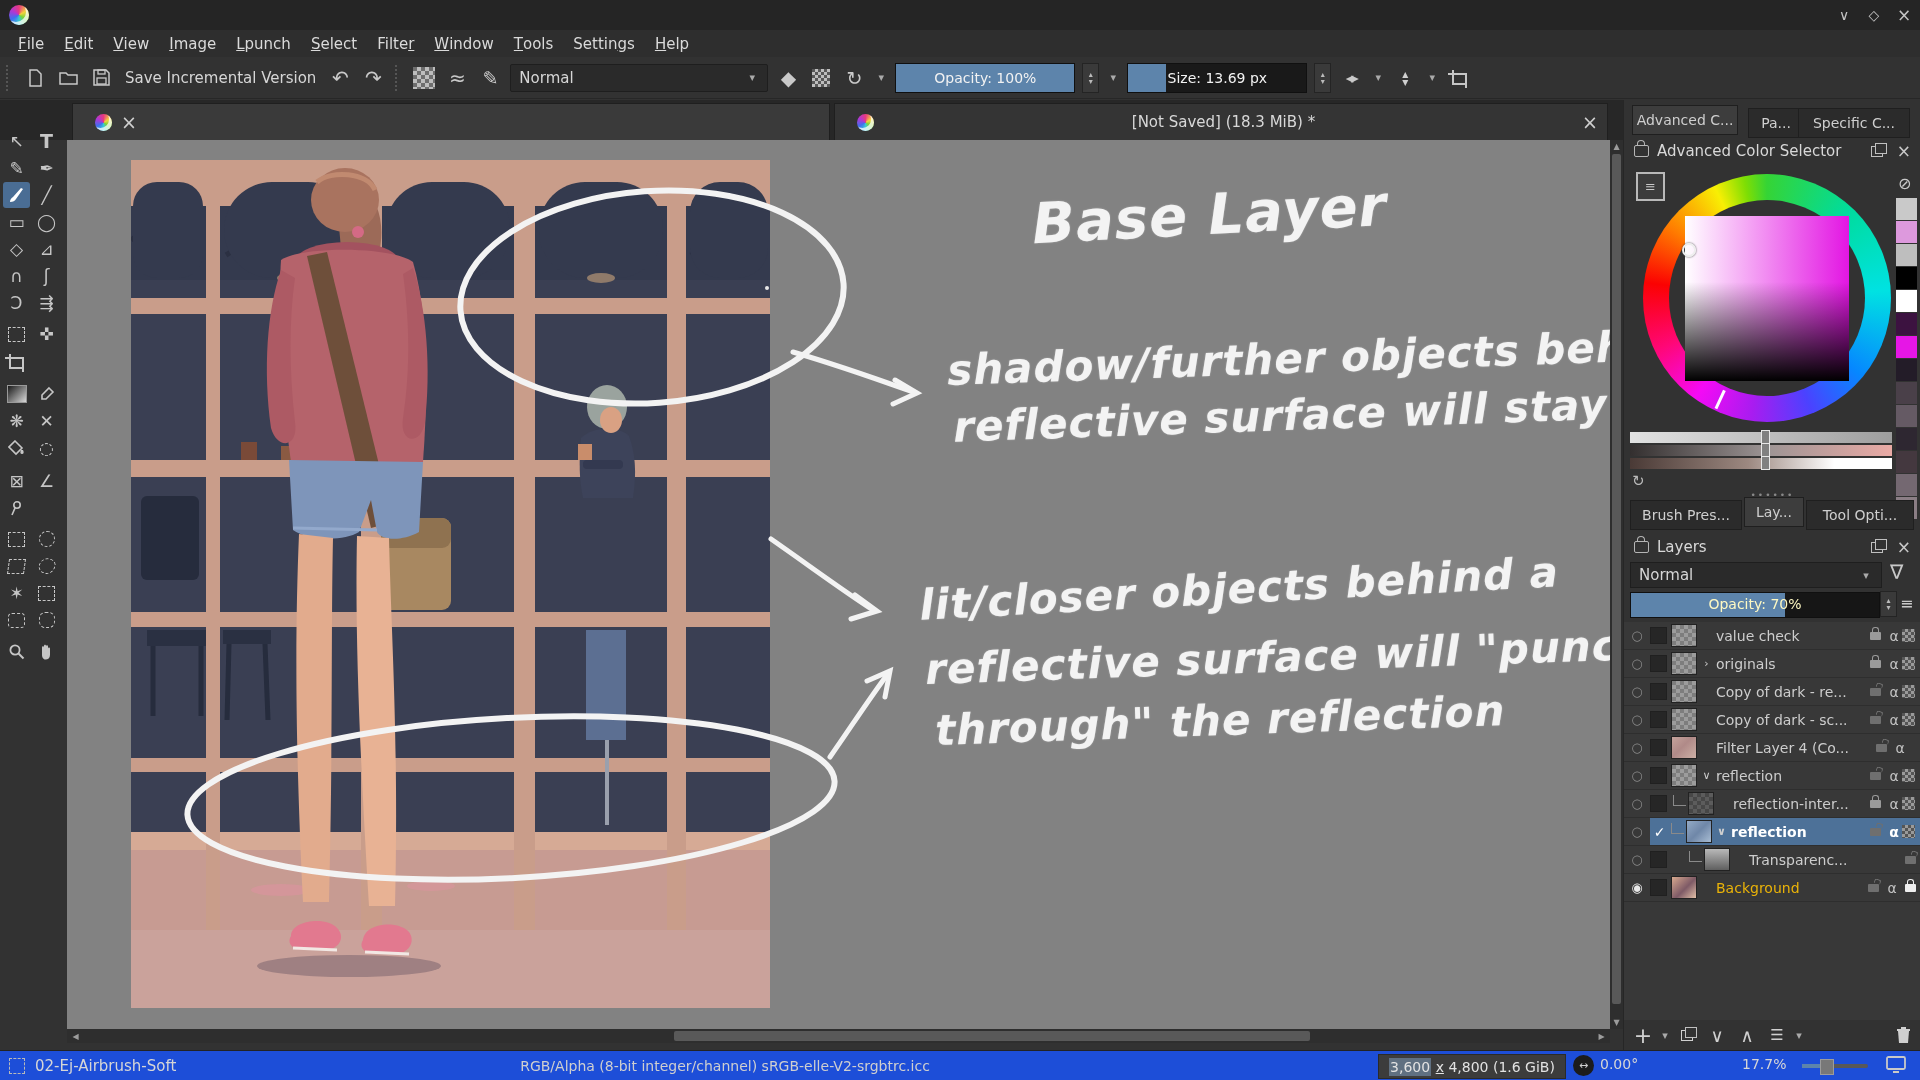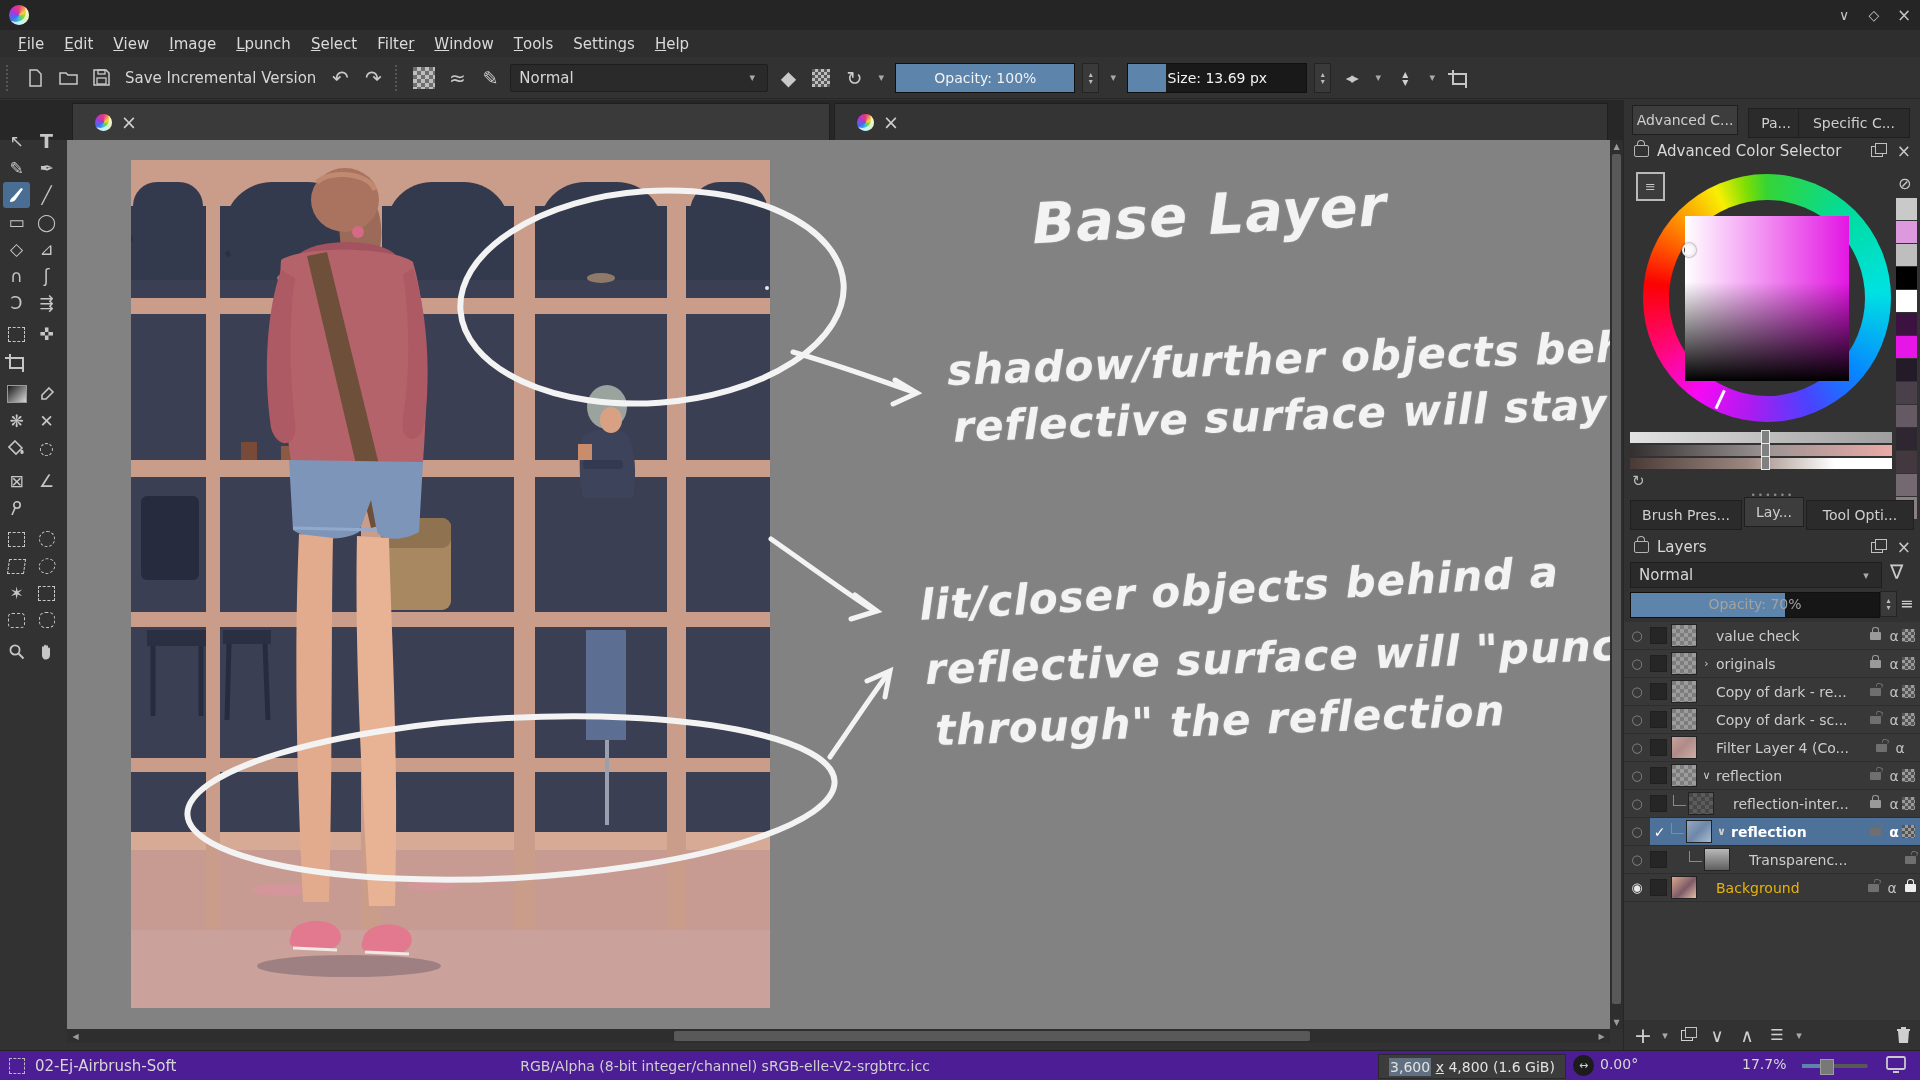--- a/index.html
+++ b/index.html
@@ -81,21 +81,21 @@
   #hue-marker{position:absolute;width:3px;height:20px;background:#fff;}
   .gbar{position:absolute;height:11px;width:262px;}
   .gbar .handle{position:absolute;top:-2px;width:9px;height:14px;background:#808080;border:1.5px solid #e8e8e8;box-sizing:border-box;}
   #swatch-strip{position:absolute;display:flex;flex-direction:column;gap:1px;}
   .swatch{width:21px;height:22px;}
   .splitter-dots{position:absolute;color:#888;font-size:9px;letter-spacing:2px;width:100%;text-align:center;}
   
   .blend-select{position:absolute;height:26px;background:#2a2a2a;border:1px solid #1e1e1e;display:flex;align-items:center;padding:0 8px;box-sizing:border-box;color:#d6d6d6;}
   #opacity-slider{position:absolute;height:24px;background:#161616;border:1px solid #101010;}
   #opacity-slider .fill{position:absolute;left:0;top:0;bottom:0;background:#5d84ab;}
-  #opacity-slider span{position:absolute;width:100%;text-align:center;top:3px;color:#a3a3a3;font-size:14px;}
+  #opacity-slider span{position:absolute;width:100%;text-align:center;top:3px;color:#fef9c3;font-size:14px;}
   #layer-list{position:absolute;background:#383838;}
   .lrow{position:relative;height:27px;display:flex;align-items:center;border-bottom:1px solid #2e2e2e;font-size:14px;color:#cdcdcd;}
   .lrow.selected{background:linear-gradient(90deg,#383838 0 26px,#4d7198 26px 100%);color:#fff;font-weight:bold;}
   .leye{width:26px;text-align:center;color:#8a8a8a;font-size:13px;flex:none;}
   .leye.on{color:#e8e8e8;}
   .lsq{width:15px;height:15px;background:#262626;border:1px solid #202020;margin-right:4px;flex:none;}
   .lthumb{width:24px;height:21px;border:1px solid #222;flex:none;margin-right:3px;}
   .th-checker{background:repeating-conic-gradient(#9c9c9c 0 25%,#7d7d7d 0 50%);background-size:8px 8px;}
   .th-dark{background:repeating-conic-gradient(#5c5c5c 0 25%,#474747 0 50%);background-size:8px 8px;}
   .th-pink{background:linear-gradient(135deg,#c5a39c,#b08a88 45%,#cdb0a6);}
@@ -109,21 +109,21 @@
   .plock{width:11px;height:8px;background:#9a9a9a;border-radius:1px;position:relative;margin:0 5px;flex:none;}
   .plock:before{content:"";position:absolute;left:1.5px;top:-5px;width:5px;height:4px;border:1.5px solid #9a9a9a;border-bottom:none;border-radius:3px 3px 0 0;}
   .plock.open{background:#6f6f6f;}
   .plock.open:before{border-color:#6f6f6f;transform:translateX(4px) rotate(14deg);}
   .plock.bright{background:#eee;}
   .plock.bright:before{border-color:#eee;}
   .lalpha{width:16px;text-align:center;color:#c2c2c2;font-style:normal;flex:none;font-size:14px;}
   .linherit{width:13px;height:13px;background:repeating-conic-gradient(#9a9a9a 0 25%,#555 0 50%);background-size:6px 6px;margin-right:6px;flex:none;}
   .lbtn{width:30px;height:26px;display:flex;align-items:center;justify-content:center;color:#d0d0d0;font-size:18px;}
   
-  #statusbar{left:0;top:1050px;width:1920px;height:30px;background:#4c1d95;border-top:1px solid #232323;display:flex;align-items:center;}
+  #statusbar{left:0;top:1050px;width:1920px;height:30px;background:#1d4ed8;border-top:1px solid #232323;display:flex;align-items:center;}
   .sb-sel-icon{width:14px;height:14px;border:1.5px dashed #b9b9b9;margin:0 10px 0 9px;}
   #dims-box{position:absolute;left:1378px;top:3px;width:186px;height:23px;background:#3c3c3c;border:1px solid #2a2a2a;display:flex;align-items:center;justify-content:center;font-size:14px;color:#e2e2e2;}
   #dims-box .hl{background:rgba(125,155,185,.55);padding:1px 1px;}
   #angle-circle{position:absolute;left:1573px;top:4px;width:21px;height:21px;border-radius:50%;background:#1c1c1c;color:#cfcfcf;font-size:11px;display:flex;align-items:center;justify-content:center;}
   #zoom-track{position:absolute;left:1802px;top:13px;width:66px;height:4px;background:#585858;border-radius:2px;}
   #zoom-fill{position:absolute;left:0;top:0;height:4px;width:22px;background:#5d84ab;}
   #zoom-thumb{position:absolute;left:18px;top:-5px;width:12px;height:14px;background:#787878;border:1px solid #9c9c9c;}
 </style>
 </head>
 <body>
@@ -262,20 +262,21 @@
       </div>
   </div>
 
   <div id="tabbar" class="abs">
     <div class="doc-tab active" style="left:72px;width:758px;">
       <div class="krita-logo"></div>
       <span class="x">×</span>
     </div>
     <div class="doc-tab" style="left:834px;width:774px;">
       <div class="krita-logo"></div>
+      <span class="lbl">[Not Saved]  (18.3 MiB) *</span>
       <span class="x">×</span>
     </div>
   </div>
 
   <div id="toolbox" class="abs">
     <div class="tool" style="left:3px;top:-12px;">↖</div>
     <div class="tool" style="left:33px;top:-12px;font-size:19px;font-weight:bold;">T</div>
     <div class="tool" style="left:3px;top:15px;">✎</div>
     <div class="tool" style="left:33px;top:15px;">✒</div>
     <div class="tool sel" style="left:3px;top:42px;">

